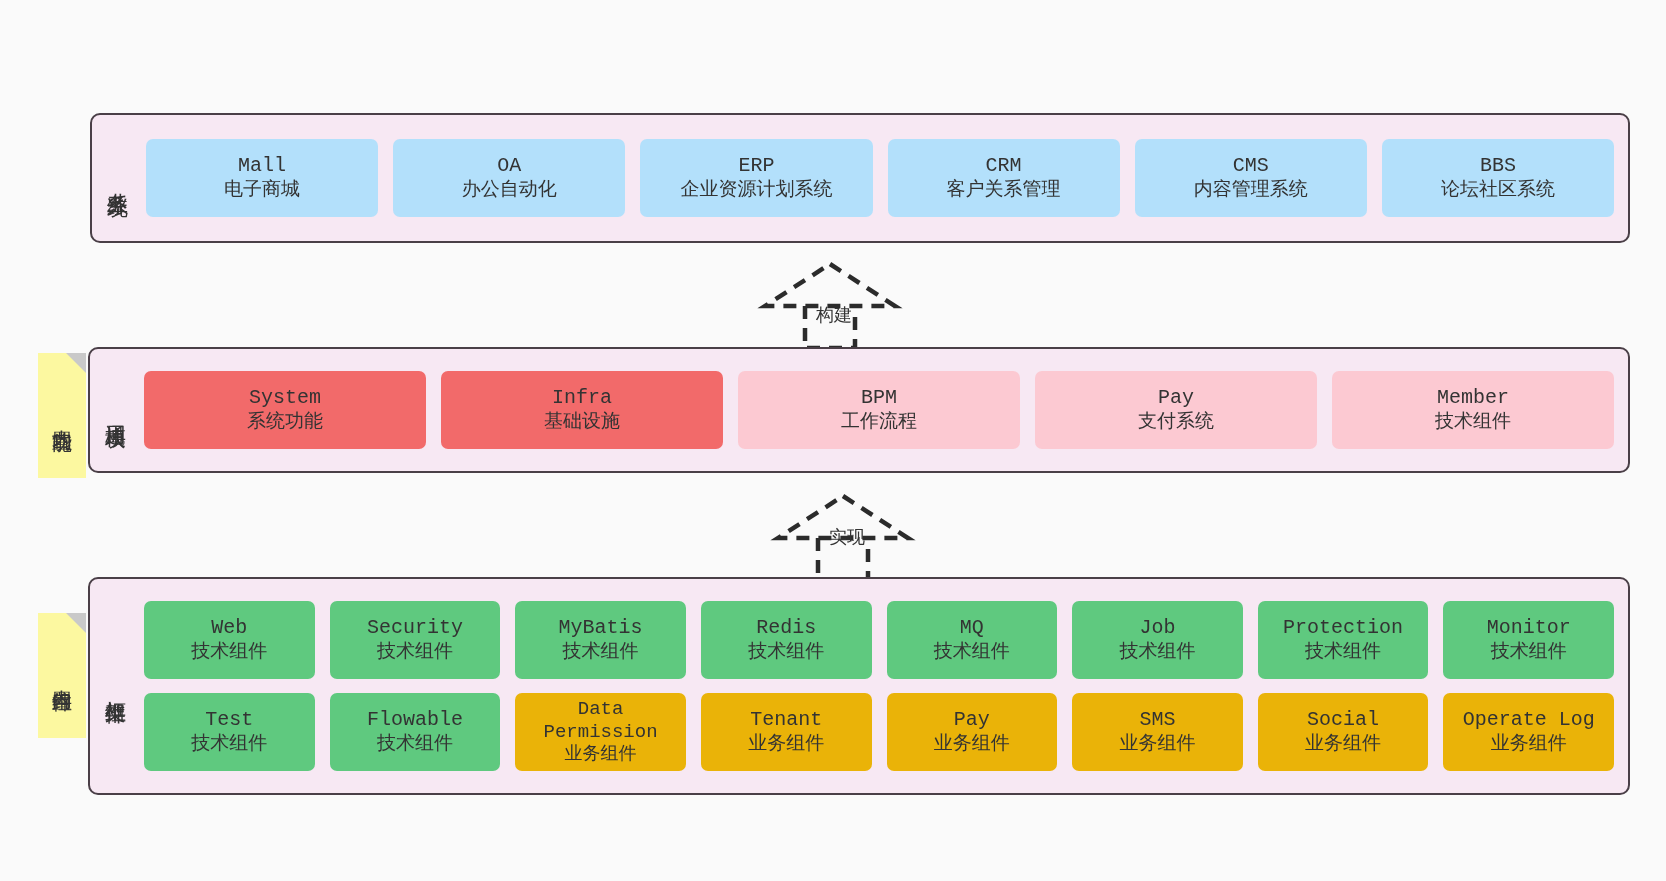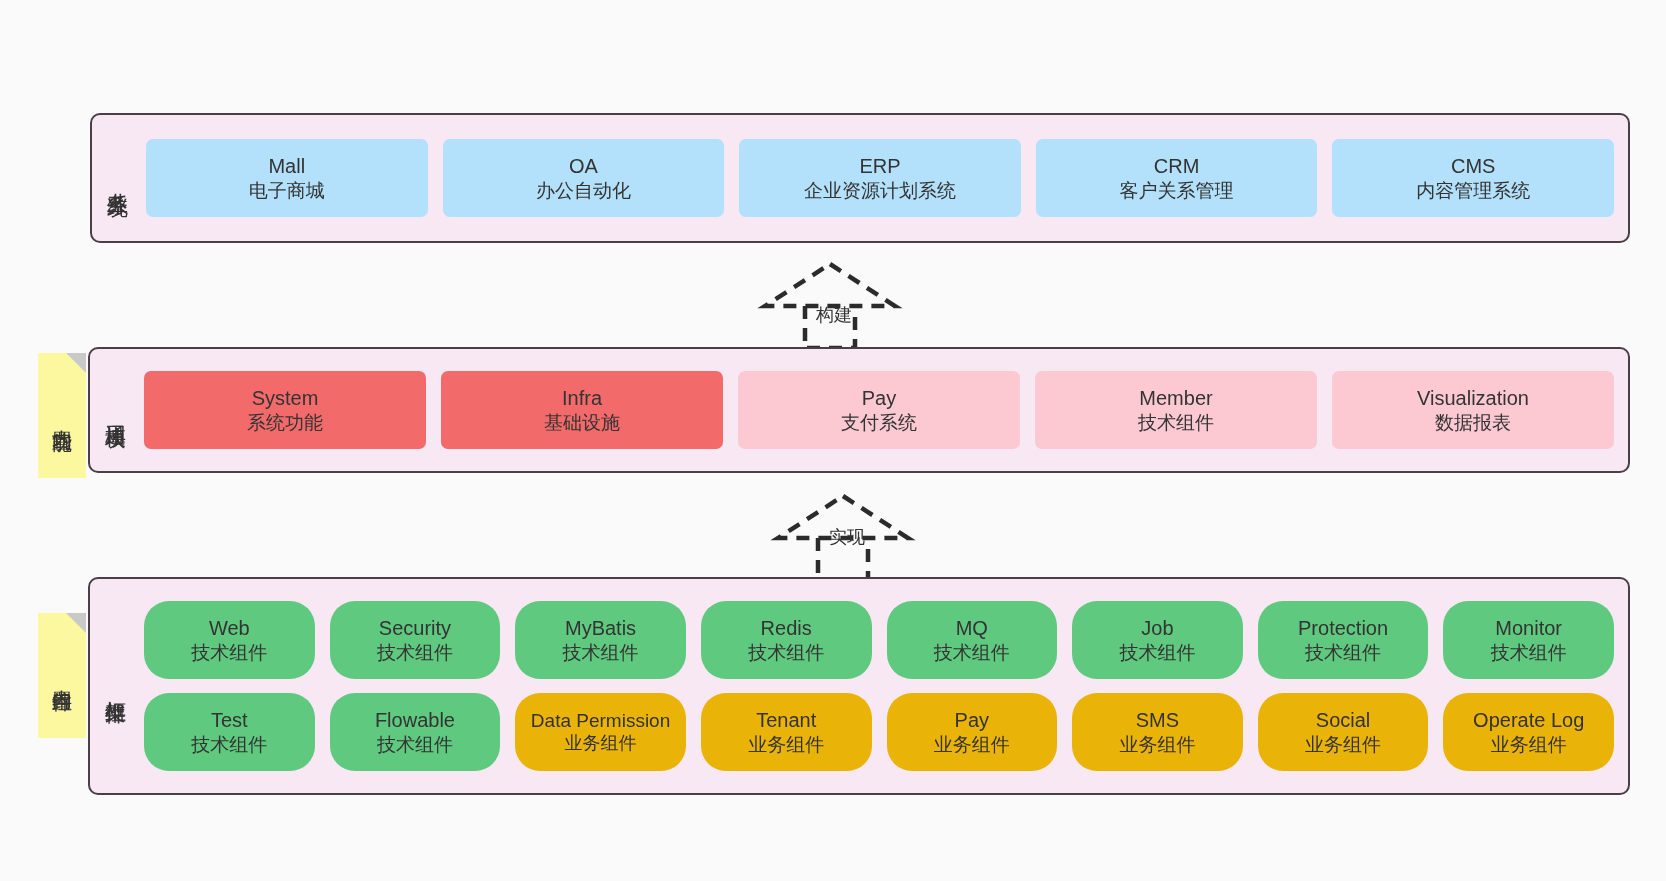--- a/index.html
+++ b/index.html
@@ -70,40 +70,41 @@
     border-radius: 7px;
     display: flex;
     flex-direction: column;
     align-items: center;
     justify-content: center;
     text-align: center;
     line-height: 1.22;
     padding: 6px 4px;
     box-sizing: border-box;
     color: #333333;
+    font-family: Liberation Mono, monospace;
   }
   .node .en {
     font-size: 20px;
   }
   .node .cn {
     font-size: 19px;
   }
   .node.small .en { font-size: 19px; }
   .node.small .cn { font-size: 18px; }
 
   .node-blue   { background: #b3e0fb; }
   .node-red    { background: #f26a6a; }
   .node-pink   { background: #fcc9d2; }
   .node-green  { background: #5fc97f; }
   .node-lgreen { background: #eab308; }
 
   
   .layer-business .node { height: 78px; }
   .layer-common   .node { height: 78px; }
-  .layer-frame    .node { height: 78px; border-radius: 25px; }
+  .layer-frame    .node { height: 78px; }
 
   
   .sticky {
     position: absolute;
     width: 48px;
     background: #fcf8a0;
     color: #333333;
     font-size: 20px;
     line-height: 1.16;
     letter-spacing: 1px;
@@ -163,20 +164,24 @@
           <span class="cn">企业资源计划系统</span>
         </div>
         <div class="node node-blue">
           <span class="en">CRM</span>
           <span class="cn">客户关系管理</span>
         </div>
         <div class="node node-blue">
           <span class="en">CMS</span>
           <span class="cn">内容管理系统</span>
         </div>
+        <div class="node node-blue">
+          <span class="en">BBS</span>
+          <span class="cn">论坛社区系统</span>
+        </div>
       </div>
     </div>
   </div>
 
   <div class="arrow" style="left:755px; top:258px; width:150px; height:92px;">
     <svg width="150" height="92" viewBox="0 0 150 92">
 
       <path d="M 75 6 L 140 48 L 10 48 Z" fill="none" stroke="#2b2b2b" stroke-width="4.5" stroke-dasharray="13 9" stroke-linecap="butt"></path>
 
       <path d="M 50 48 L 50 90 L 100 90 L 100 48" fill="none" stroke="#2b2b2b" stroke-width="4.5" stroke-dasharray="13 9" stroke-linecap="butt"></path>
@@ -194,30 +199,30 @@
       <div class="row">
         <div class="node node-red">
           <span class="en">System</span>
           <span class="cn">系统功能</span>
         </div>
         <div class="node node-red">
           <span class="en">Infra</span>
           <span class="cn">基础设施</span>
         </div>
         <div class="node node-pink">
+          <span class="en">BPM</span>
+          <span class="cn">工作流程</span>
+        </div>
+        <div class="node node-pink">
           <span class="en">Pay</span>
           <span class="cn">支付系统</span>
         </div>
         <div class="node node-pink">
           <span class="en">Member</span>
           <span class="cn">技术组件</span>
-        </div>
-        <div class="node node-pink">
-          <span class="en">Visualization</span>
-          <span class="cn">数据报表</span>
         </div>
       </div>
     </div>
   </div>
 
   <div class="arrow" style="left:768px; top:490px; width:150px; height:92px;">
     <svg width="150" height="92" viewBox="0 0 150 92">
       <path d="M 75 6 L 140 48 L 10 48 Z" fill="none" stroke="#2b2b2b" stroke-width="4.5" stroke-dasharray="13 9" stroke-linecap="butt"></path>
       <path d="M 50 48 L 50 90 L 100 90 L 100 48" fill="none" stroke="#2b2b2b" stroke-width="4.5" stroke-dasharray="13 9" stroke-linecap="butt"></path>
     </svg>

